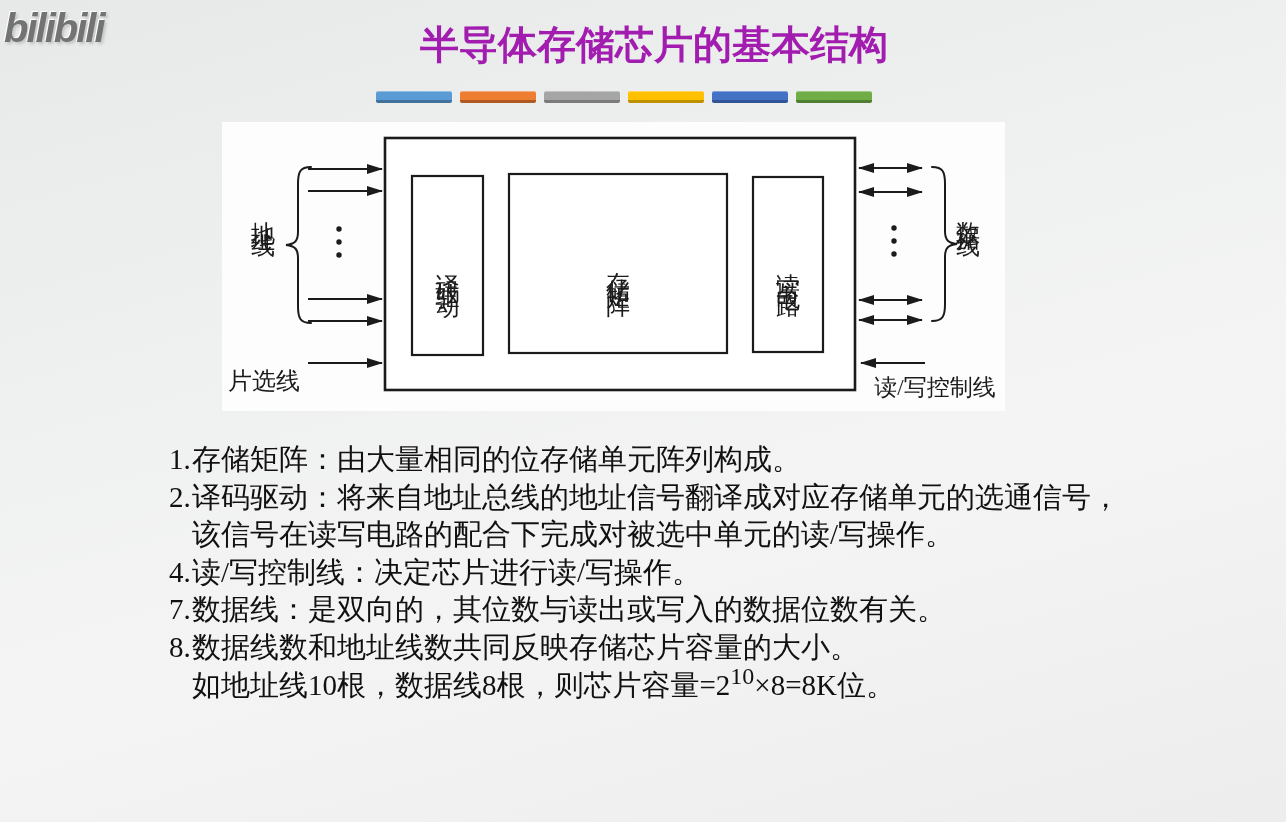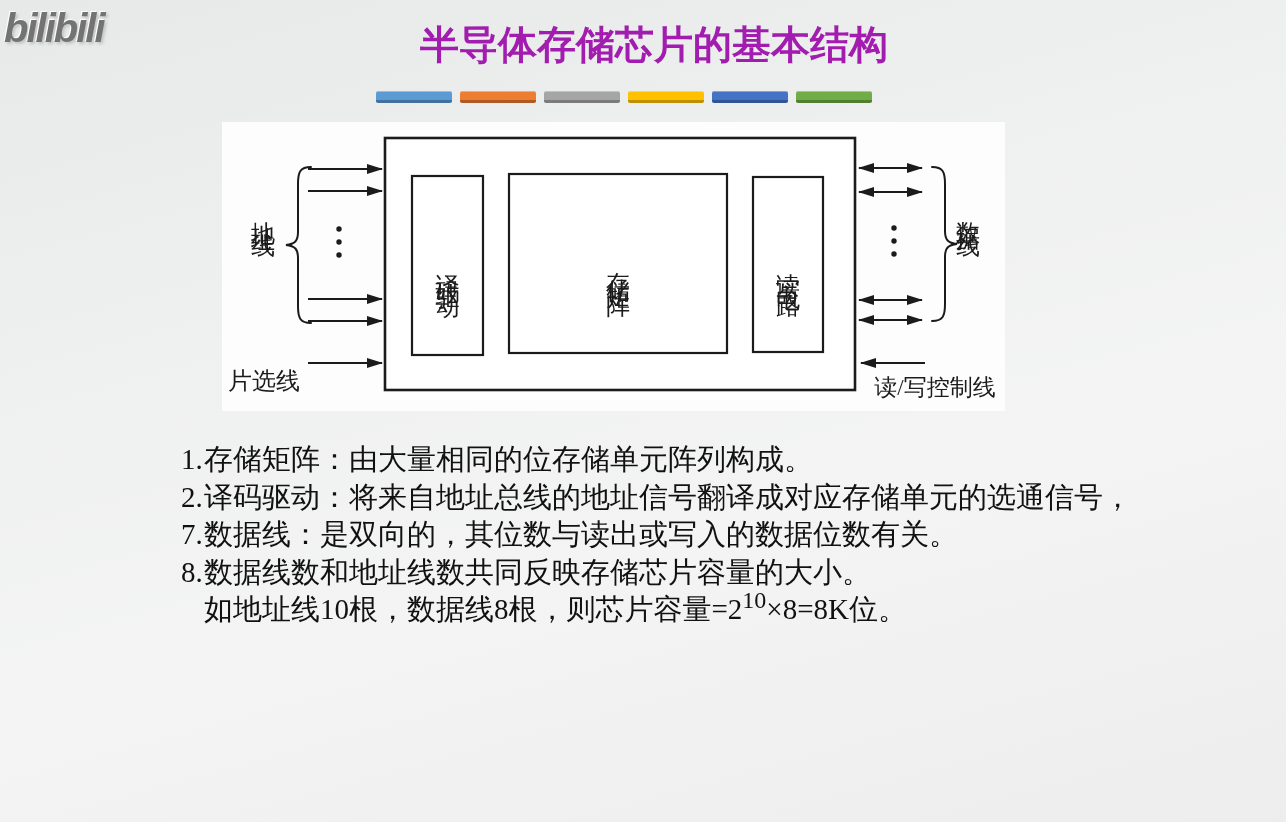--- a/index.html
+++ b/index.html
@@ -53,21 +53,21 @@
   .label-cs{left:6px;top:231px;margin-top:16px;}
   .label-decoder{left:190px;top:54px;width:71px;height:179px;}
   .label-matrix{left:287px;top:52px;width:218px;height:179px;}
   .label-rw{left:531px;top:55px;width:70px;height:175px;}
   .label-data{left:734px;top:80px;}
   .label-rwc{left:642px;top:254px;width:142px;text-align:center;font-size:23px;}
   .notes{
     position:absolute;left:169px;top:441px;right:8px;
     font-size:29px;line-height:37.6px;color:#111;
   }
-  .note-row{white-space:nowrap;margin-left:12px;}
+  .note-row{white-space:nowrap;}
   .note-num{display:inline-block;width:23px;}
   .note-row sup{font-size:24px;line-height:0;}
 </style>
 </head>
 <body>
 
 <div class="watermark">bilibili</div>
 
 <div class="page-title" style="color: #a21caf;">半导体存储芯片的基本结构</div>
 
@@ -142,18 +142,20 @@
     <span>读写电路</span>
   </div>
 
   <div class="dg-label v-text label-data">数据线</div>
   <div class="dg-label h-text label-rwc">读/写控制线</div>
 </div>
 
 <div class="notes">
   <div class="note-row"><span class="note-num">1.</span><span>存储矩阵：由大量相同的位存储单元阵列构成。</span></div>
   <div class="note-row"><span class="note-num">2.</span><span>译码驱动：将来自地址总线的地址信号翻译成对应存储单元的选通信号，</span></div>
+  <div class="note-row"><span class="note-num"></span><span>该信号在读写电路的配合下完成对被选中单元的读/写操作。</span></div>
+  <div class="note-row"><span class="note-num">4.</span><span>读/写控制线：决定芯片进行读/写操作。</span></div>
   <div class="note-row"><span class="note-num">7.</span><span>数据线：是双向的，其位数与读出或写入的数据位数有关。</span></div>
   <div class="note-row"><span class="note-num">8.</span><span>数据线数和地址线数共同反映存储芯片容量的大小。</span></div>
   <div class="note-row">
     <span class="note-num"></span><span>如地址线10根，数据线8根，则芯片容量=2</span><sup>10</sup><span>×8=8K位。</span>
   </div>
 </div>
 
 </body></html>

